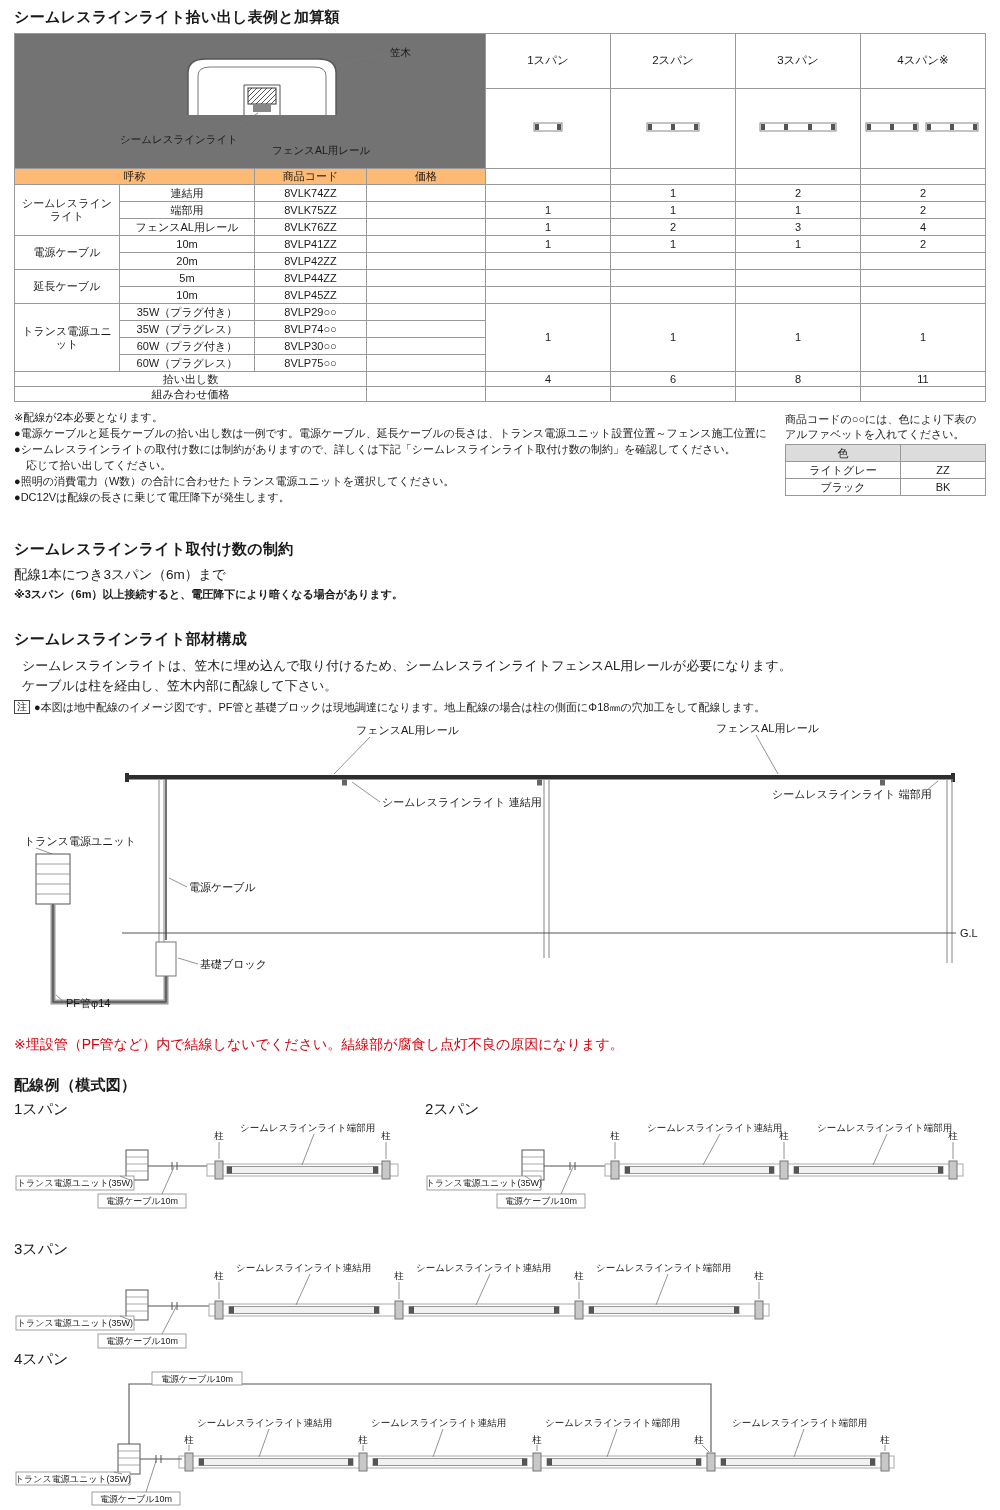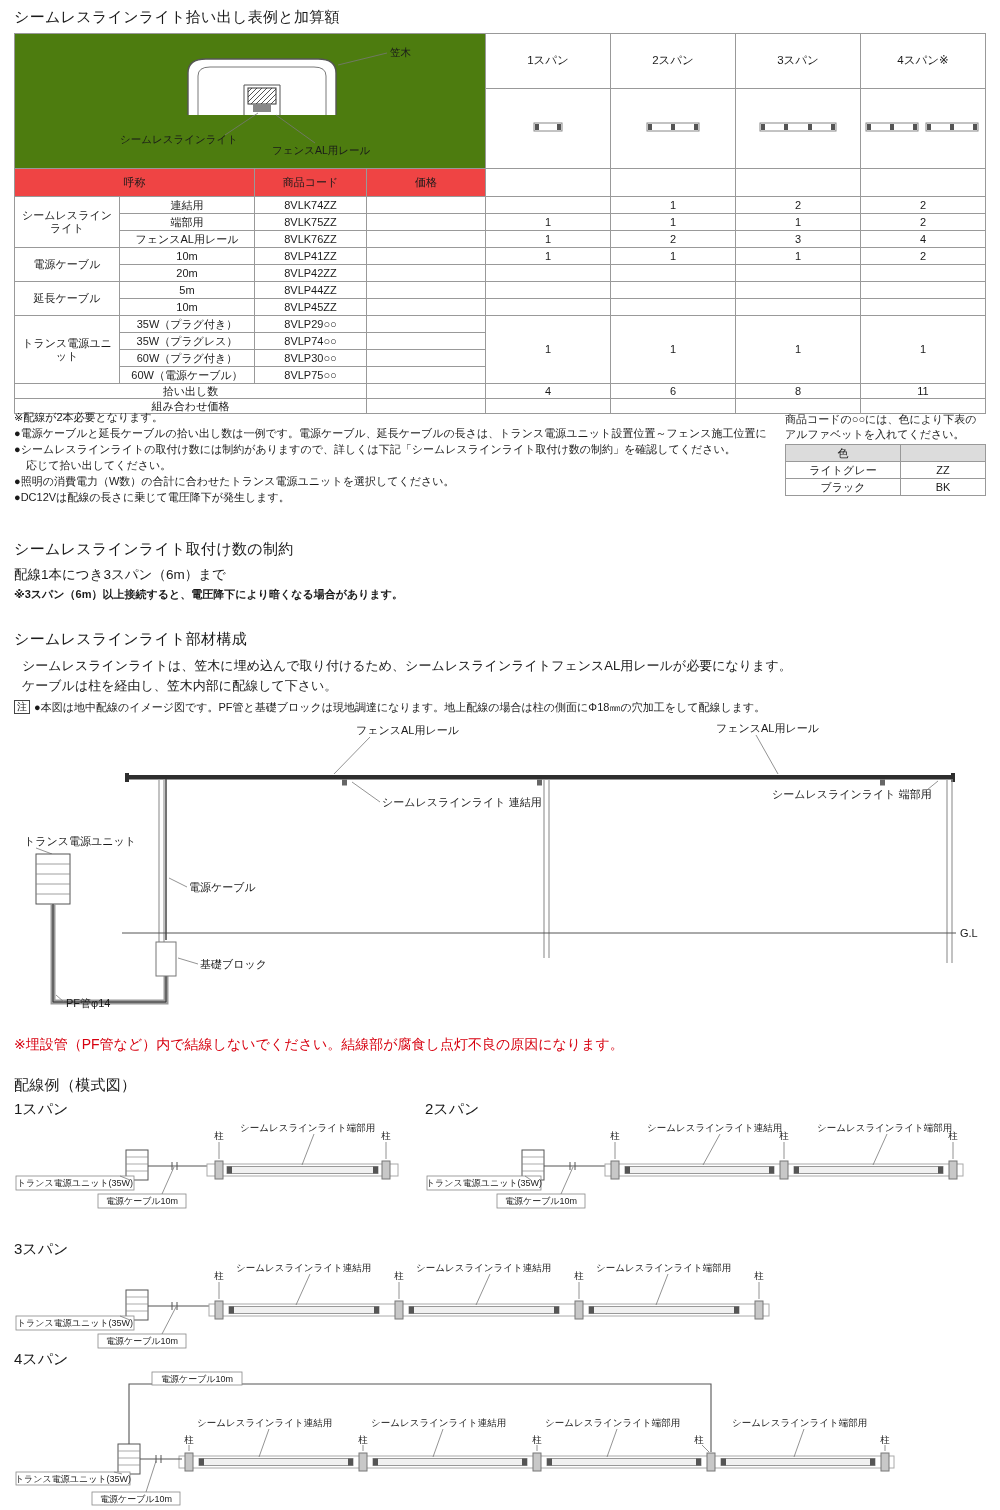--- a/index.html
+++ b/index.html
@@ -1,31 +1,31 @@
 <!DOCTYPE html>
 <html><head>
 <meta charset="utf-8">
 <style>
   * { margin:0; padding:0; box-sizing:border-box; }
   html,body { background:#fff; }
   body { width:1000px; height:1510px; position:relative; font-family:"Liberation Sans","DejaVu Sans",sans-serif; color:#1a1a1a; }
   .abs { position:absolute; }
-  .sec-h { font-size:15px; font-weight:normal; letter-spacing:.3px; }
+  .sec-h { font-size:15px; font-weight:bold; letter-spacing:.3px; }
   .body-text { font-size:13px; line-height:1.55;margin-left:8px; }
   .note-text { font-size:11px; line-height:1.45; }
   .warn { color:#d7000f; font-size:14px; }
   table.main { border-collapse:collapse; table-layout:fixed; width:971px; font-size:11px; }
   table.main td, table.main th { border:1px solid #999; text-align:center; vertical-align:middle; padding:0 2px; font-weight:normal; line-height:1.15; overflow:hidden; }
   tr.rowA td { height:55px; font-size:11.5px; }
   tr.rowB td { height:80px; }
-  tr.rowC th { height:28px; background:#ef4444; }
+  tr.rowC th { height:16px; background:#fdba74; }
   tr.rowC td { height:16px; }
   tr.dr td { height:17px; }
   tr.sr td { height:15px; }
-  td.diag-cell { background:#4d7c0f; vertical-align:middle; }
+  td.diag-cell { background:#737373; vertical-align:middle; }
   table.ctab { border-collapse:collapse; table-layout:fixed; width:200px; font-size:11px; }
   table.ctab td { border:1px solid #999; height:17px; text-align:center; }
   table.ctab tr.hd td { background:#dcdcdc; }
   .note-mark { display:inline-block; border:1px solid #444; font-size:10px; padding:0 2px; margin-right:4px; line-height:1.2; vertical-align:1px; }
   svg text { font-family:"Liberation Sans","DejaVu Sans",sans-serif; fill:#1a1a1a; }
   .ldr { stroke:#777; stroke-width:0.8; }
   .wire { stroke:#555; stroke-width:1.1; fill:none; }
   .lblbox { fill:#fff; stroke:#888; stroke-width:0.8; }
 </style>
 </head>
@@ -199,21 +199,21 @@
     <td>35W（プラグレス）</td>
     <td>8VLP74○○</td>
     <td></td>
   </tr>
   <tr class="dr">
     <td>60W（プラグ付き）</td>
     <td>8VLP30○○</td>
     <td></td>
   </tr>
   <tr class="dr">
-    <td>60W（電源ケーブル）</td>
+    <td>60W（プラグレス）</td>
     <td>8VLP75○○</td>
     <td></td>
   </tr>
   <tr class="sr">
     <td colspan="3">拾い出し数</td>
     <td></td>
     <td>4</td>
           <td>6</td>
           <td>8</td>
           <td>11</td>

